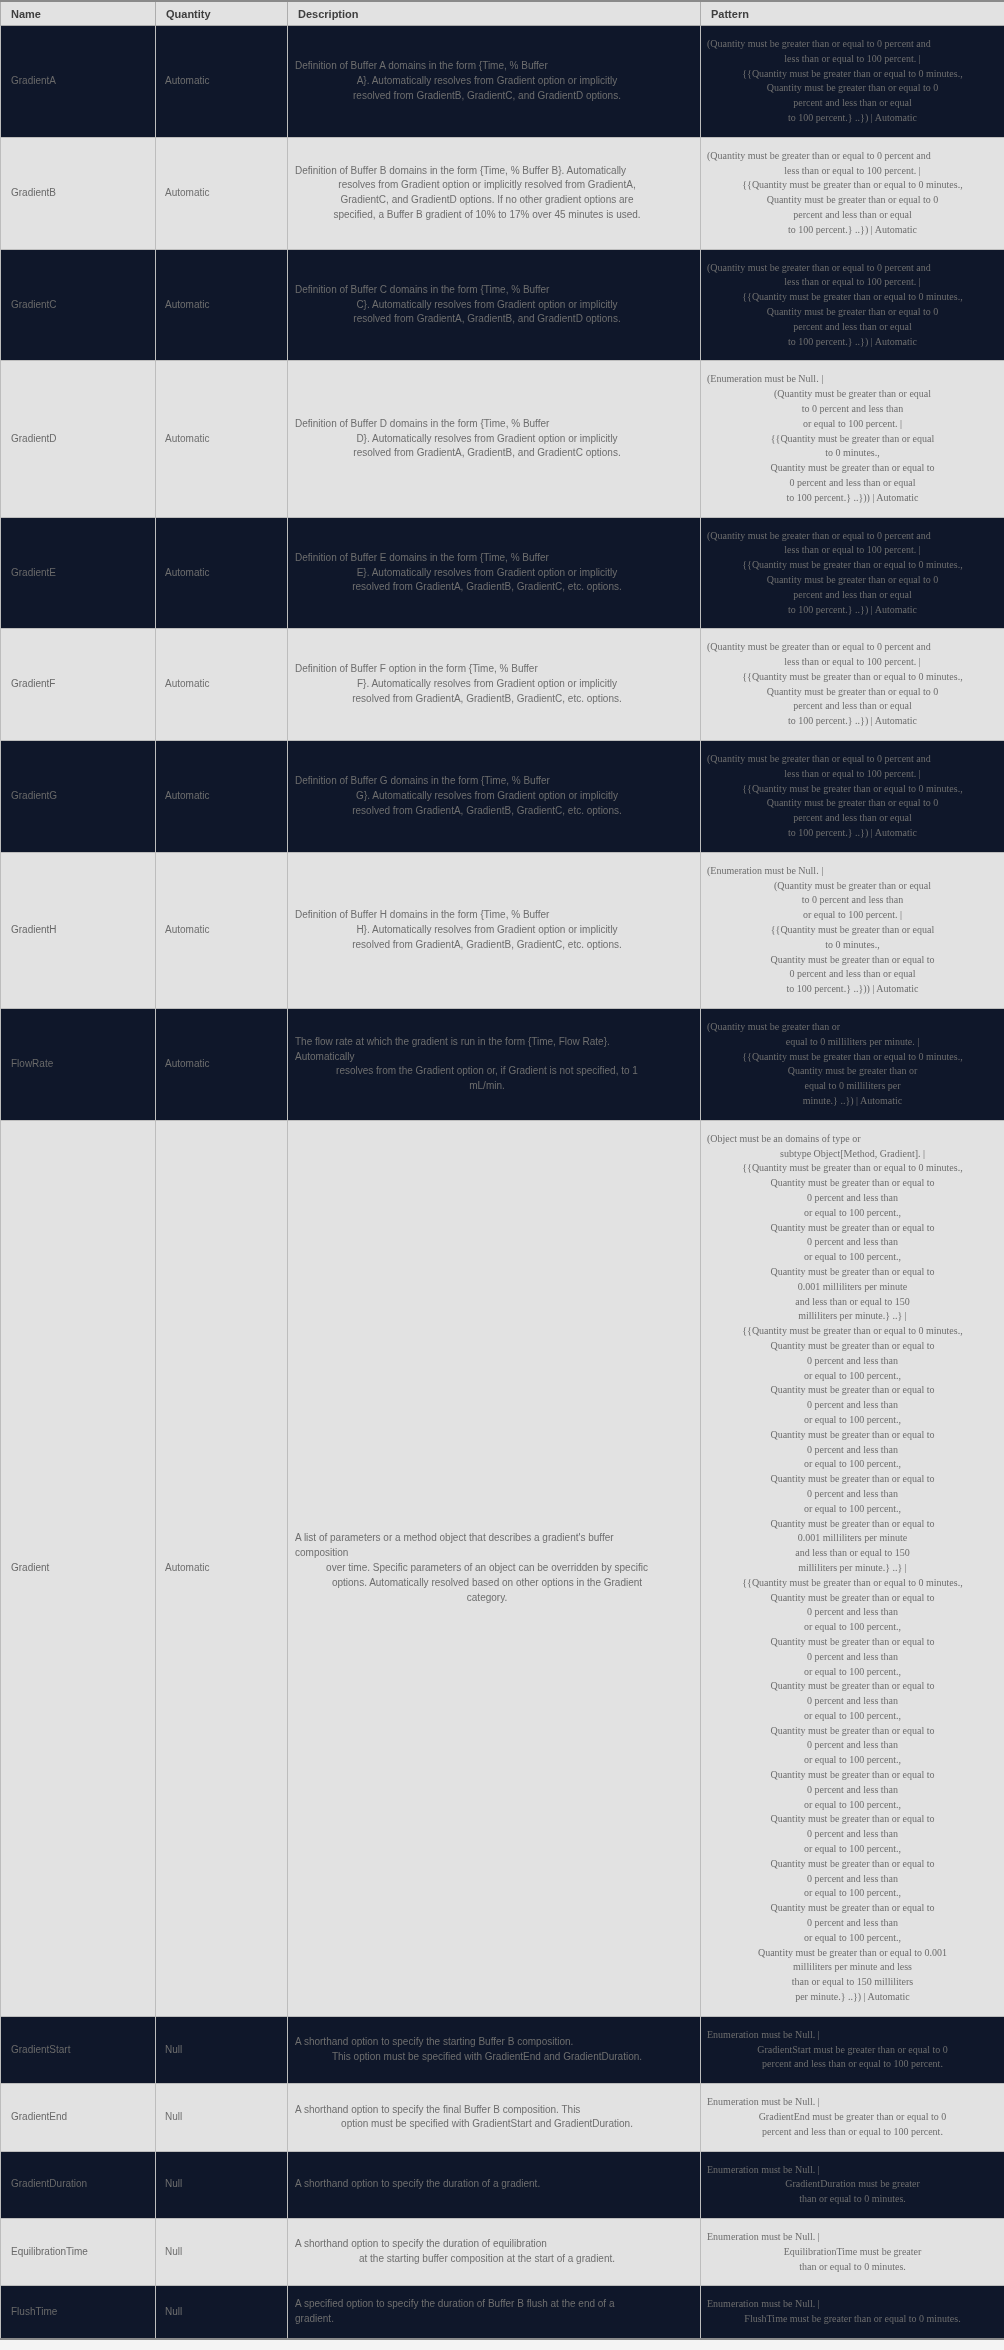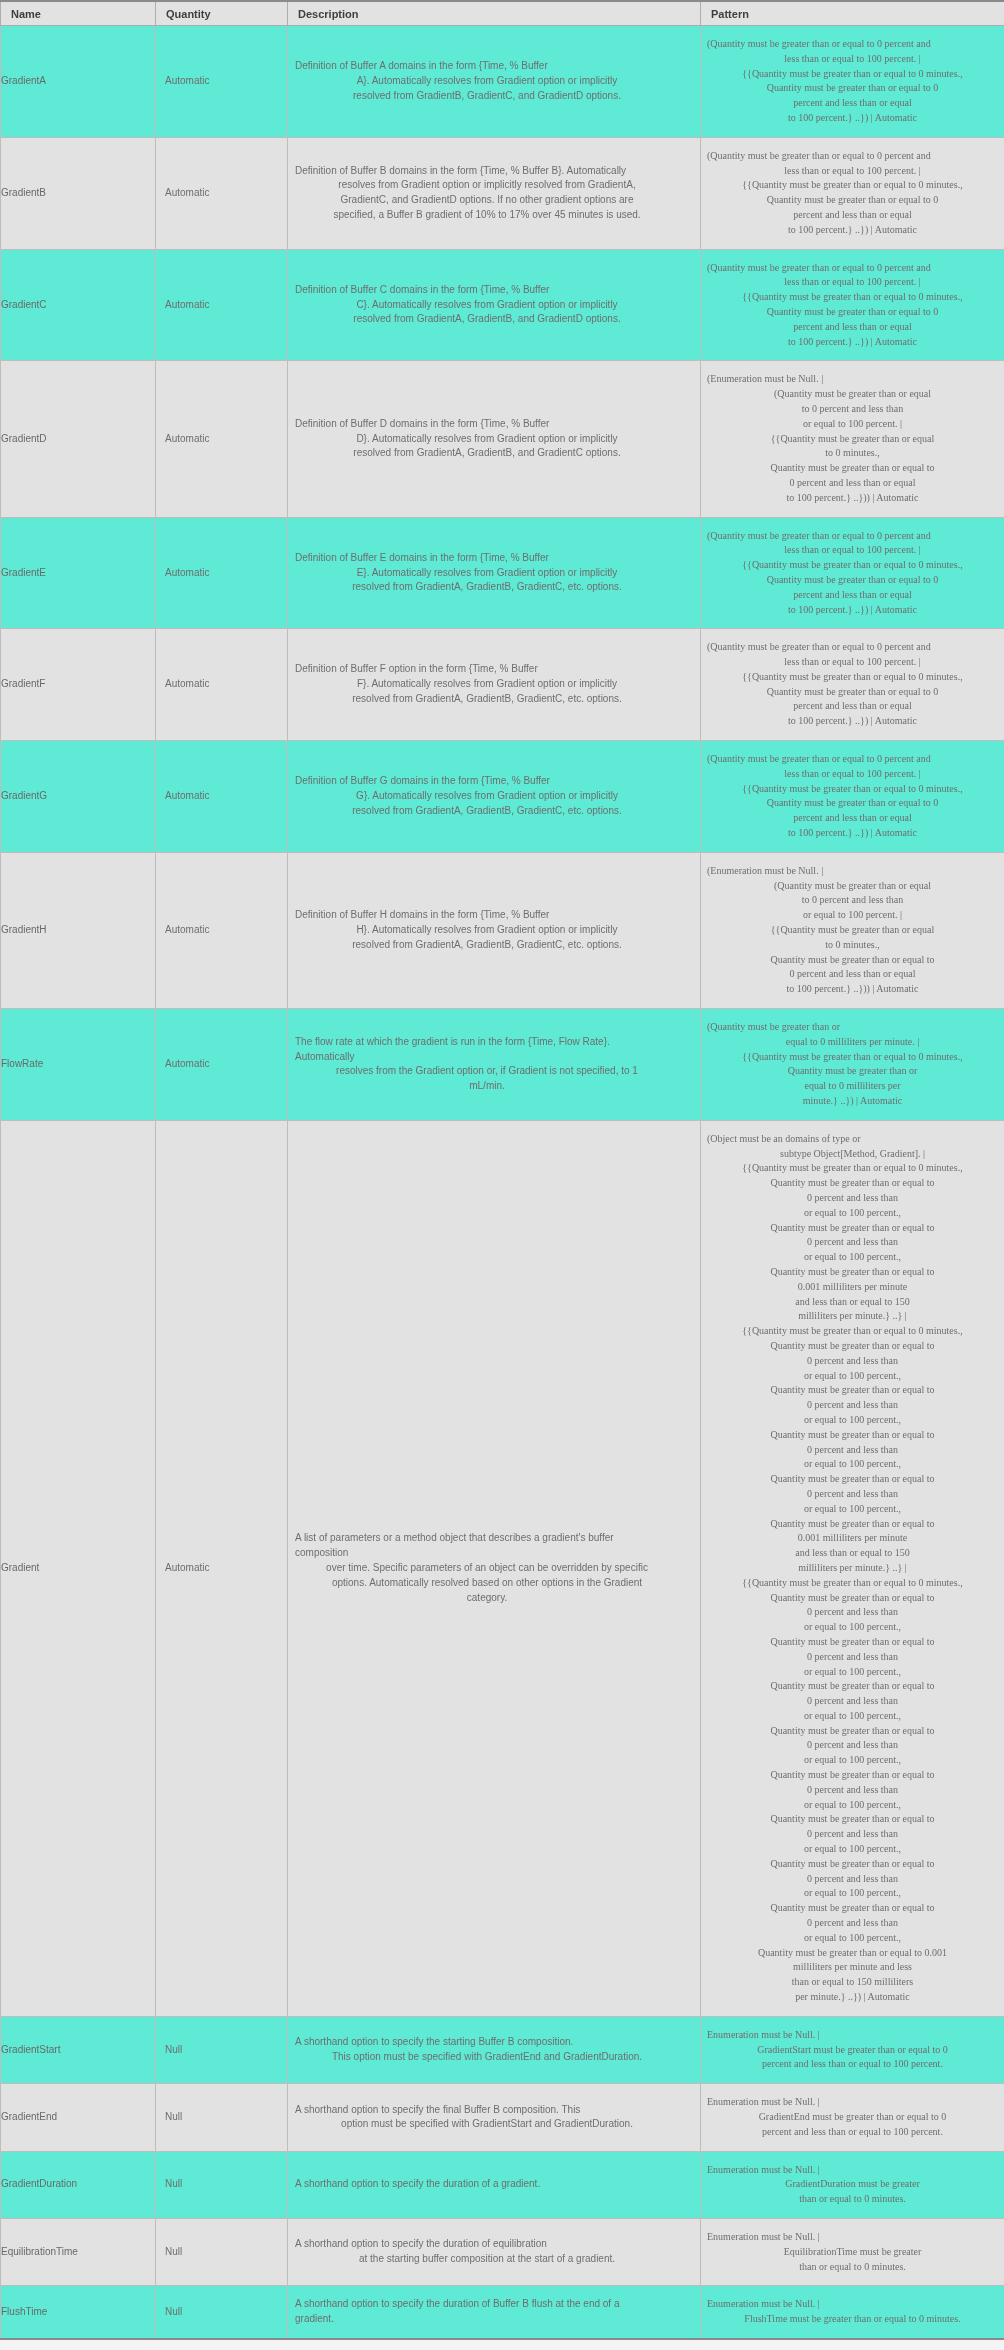--- a/index.html
+++ b/index.html
@@ -1,21 +1,21 @@
 <!DOCTYPE html>
 <html><head>
 <meta charset="utf-8">
 <style>
   html,body{margin:0;padding:0;background:#f4f4f4;}
   body{font-family:"Liberation Sans","DejaVu Sans",sans-serif;}
   .doc-table{
     width:1004px;
     border-collapse:collapse;
     table-layout:fixed;
-    background:#5eead4;
+    background:#0f172a;
     border:1px solid #9c9c9c;
     border-top:2px solid #8a8a8a;
     border-bottom:2px solid #8a8a8a;
   }
   .doc-table col.w-name{width:155px;}
   .doc-table col.w-default{width:132px;}
   .doc-table col.w-desc{width:413px;}
   .doc-table col.w-pattern{width:304px;}
   .doc-table th{
     background:#e2e2e2;
@@ -29,21 +29,21 @@
   }
   .doc-table td{
     border:1px solid #bdbdbd;
     vertical-align:middle;
     color:#6e6e6e;
     font-size:10px;
     line-height:14.8px;
     padding:11px 0;
   }
   tr.shade td{background:#e2e2e2;}
-  td.c-name{color:#696969;margin-left:40px;}
+  td.c-name{padding-left:10px;color:#696969;margin-left:40px;}
   td.c-default{padding-left:9px;}
   td.c-desc{padding-left:7px;padding-right:44px;}
   td.c-desc .line{min-height:14.8px;}
   td.c-desc .line + .line{padding-left:23px;text-align:center;}
   td.c-pat{padding-left:6px;padding-right:6px;font-family:Liberation Serif, serif;}
   td.c-pat .pline{text-align:center;min-height:14.8px;}
   td.c-pat .pline:first-child{text-align:left;}
 </style>
 </head>
 <body>
@@ -341,21 +341,21 @@
         <td class="c-pat">
           <div class="pline">Enumeration must be Null. |</div>
           <div class="pline">EquilibrationTime must be greater</div>
           <div class="pline">than or equal to 0 minutes.</div>
         </td>
       </tr>
       <tr>
         <td class="c-name">FlushTime</td>
         <td class="c-default">Null</td>
         <td class="c-desc">
-          <div class="line">A shorthand option to specify the duration of Buffer B flush at the end of a gradient.</div>
+          <div class="line">A specified option to specify the duration of Buffer B flush at the end of a gradient.</div>
         </td>
         <td class="c-pat">
           <div class="pline">Enumeration must be Null. |</div>
           <div class="pline">FlushTime must be greater than or equal to 0 minutes.</div>
         </td>
       </tr>
     </tbody>
 </table>
 
 </body></html>

